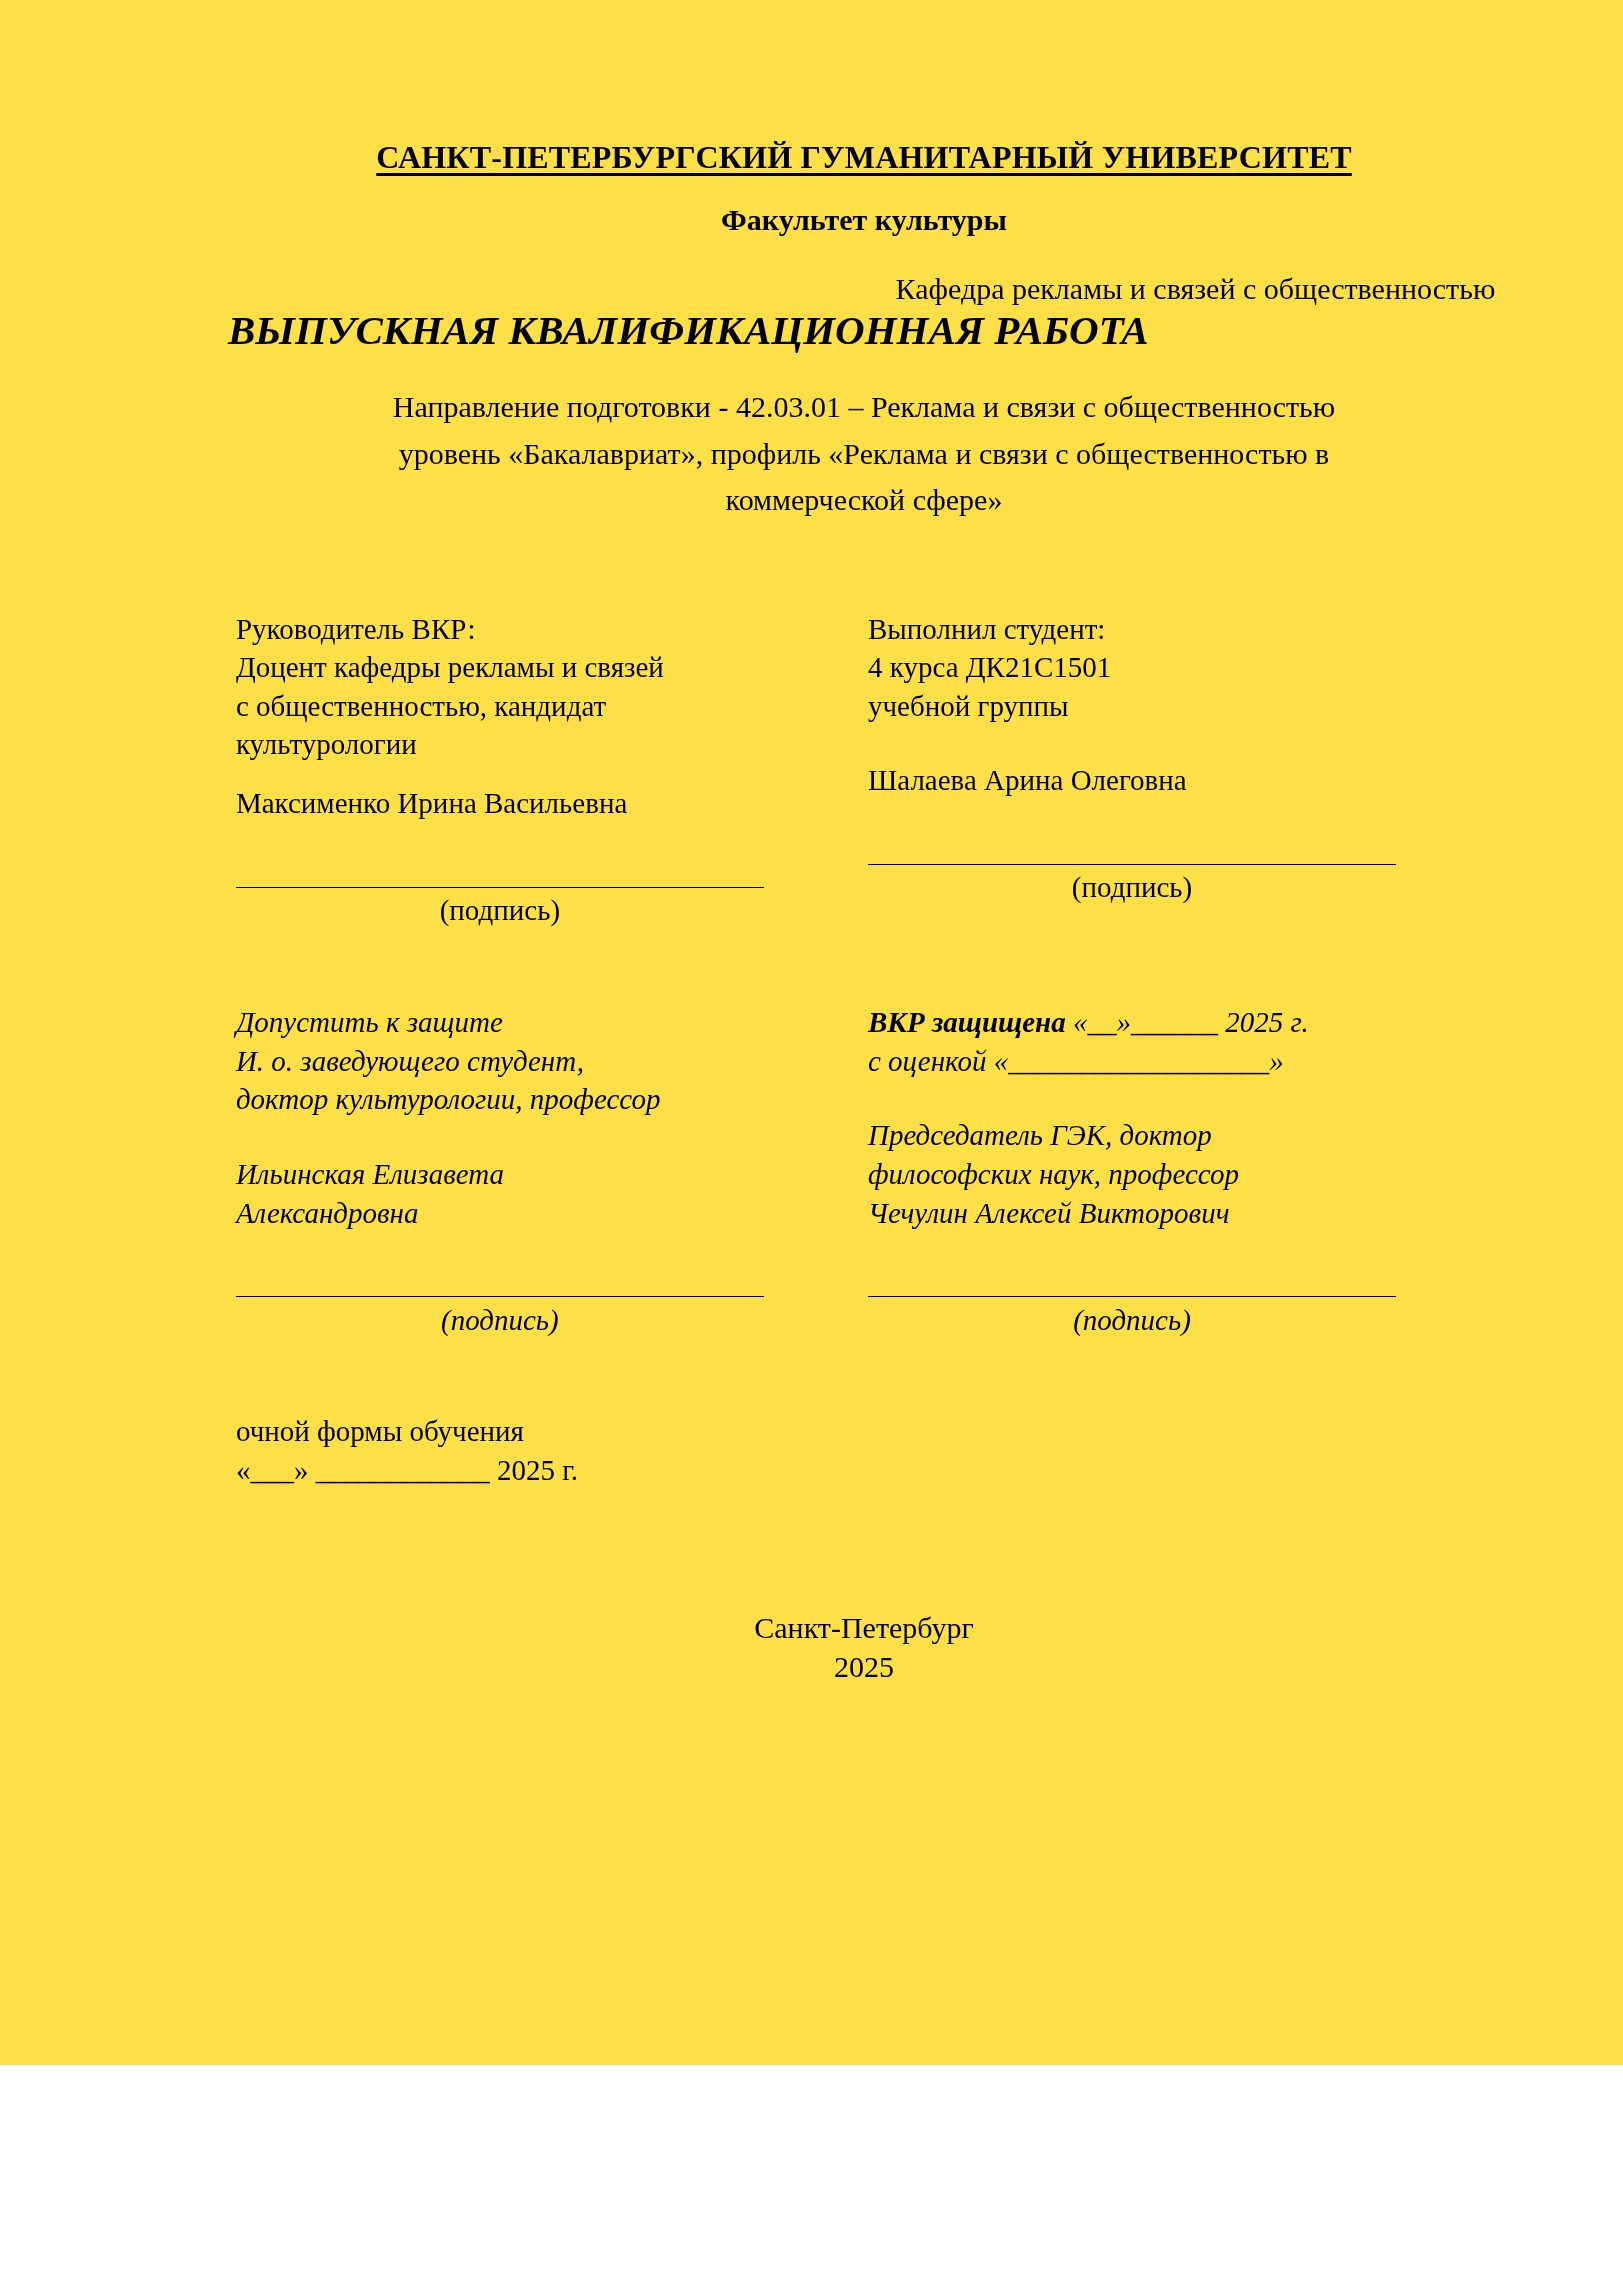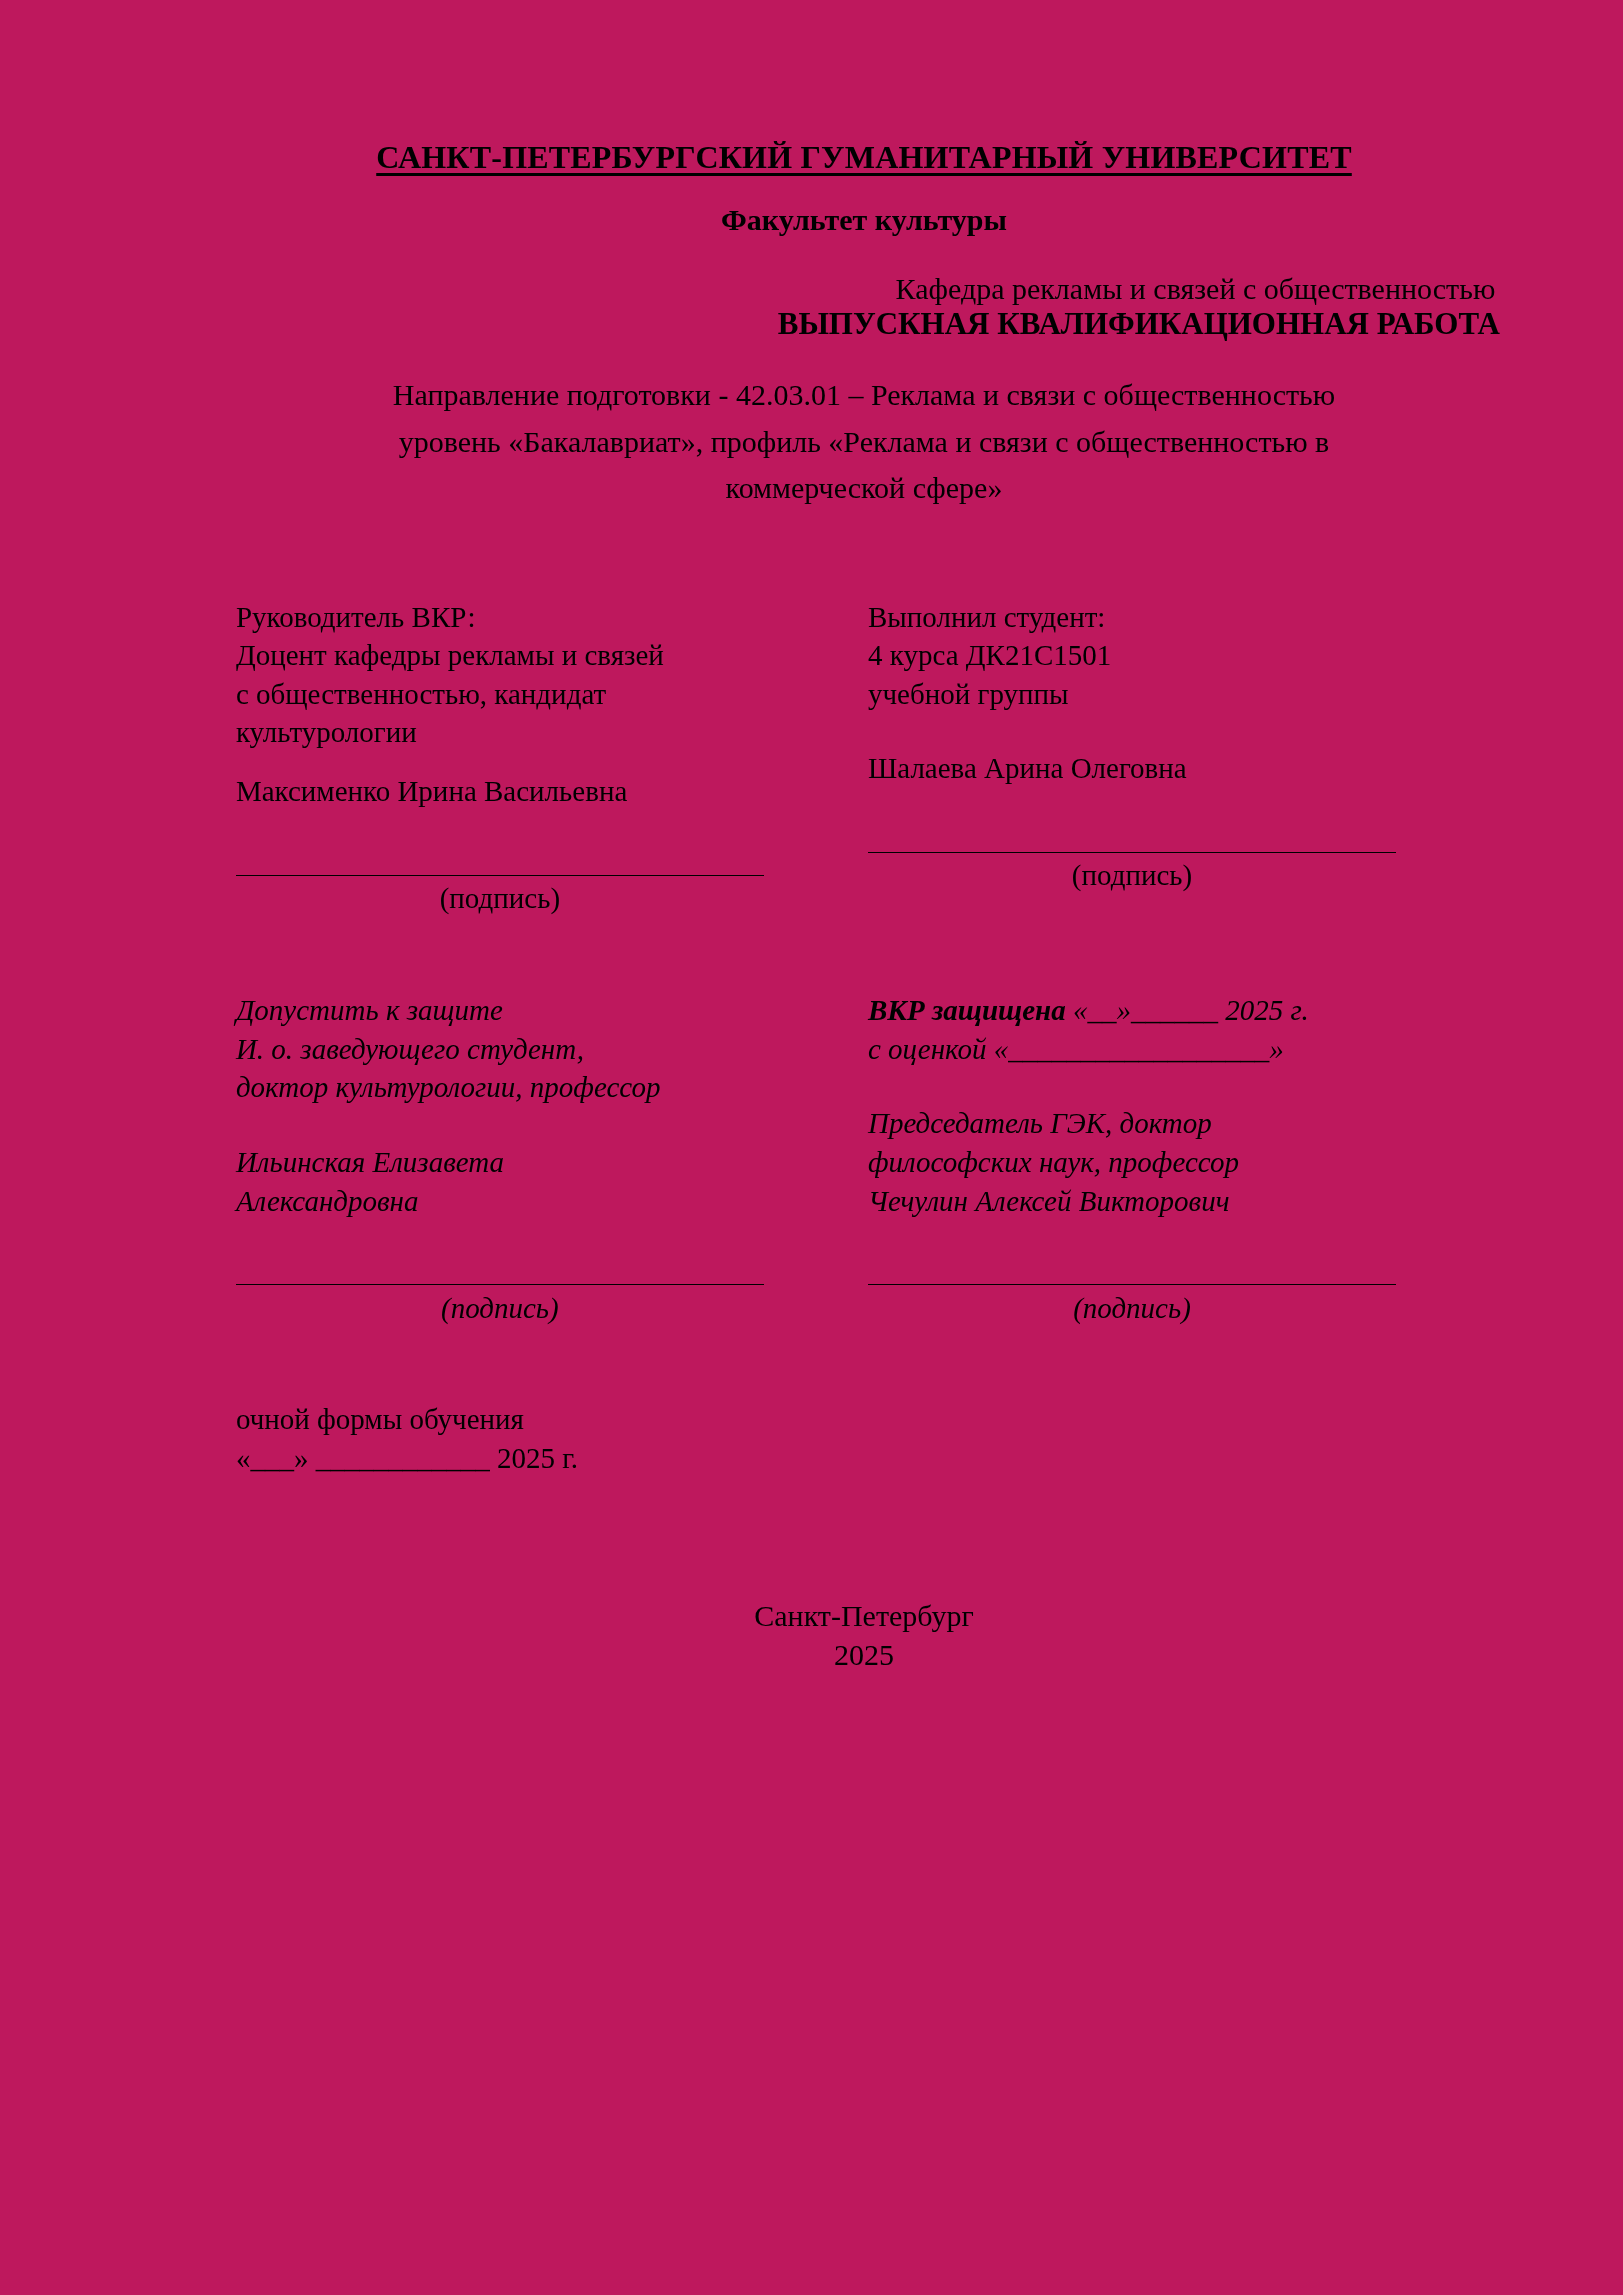--- a/index.html
+++ b/index.html
@@ -13,22 +13,22 @@
     font-family: "Liberation Serif", "DejaVu Serif", serif;
     color: #000000;
     position: relative;
     overflow: hidden;
   }
   .page {
     position: absolute;
     left: 0;
     top: 0;
     width: 1623px;
-    height: 2295px;
-    background: #be185d;
+    height: 2065px;
+    background: #fde047;
   }
   .content {
     position: absolute;
     left: 228px;
     top: 141px;
     width: 1272px;
   }
 
   
   .univ-line {
@@ -50,24 +50,25 @@
     font-weight: bold;
     font-size: 30px;
     margin-bottom: 35px;
   }
   .kafedra {
     text-align: right;
     font-size: 30px;
     padding-right: 4.7px;
   }
   .vkr-title {
-    text-align: right;
-    font-weight: bold;
-    font-size: 31px;
+    text-align: left;
+    font-weight: bold;
+    font-size: 41px;
     margin-bottom: 30px;
+    font-style: italic;
   }
   .work-title {
     text-align: center;
     font-weight: bold;
     font-size: 31px;
     margin-bottom: 33px;
   }
   .direction {
     text-align: center;
     font-size: 30px;

